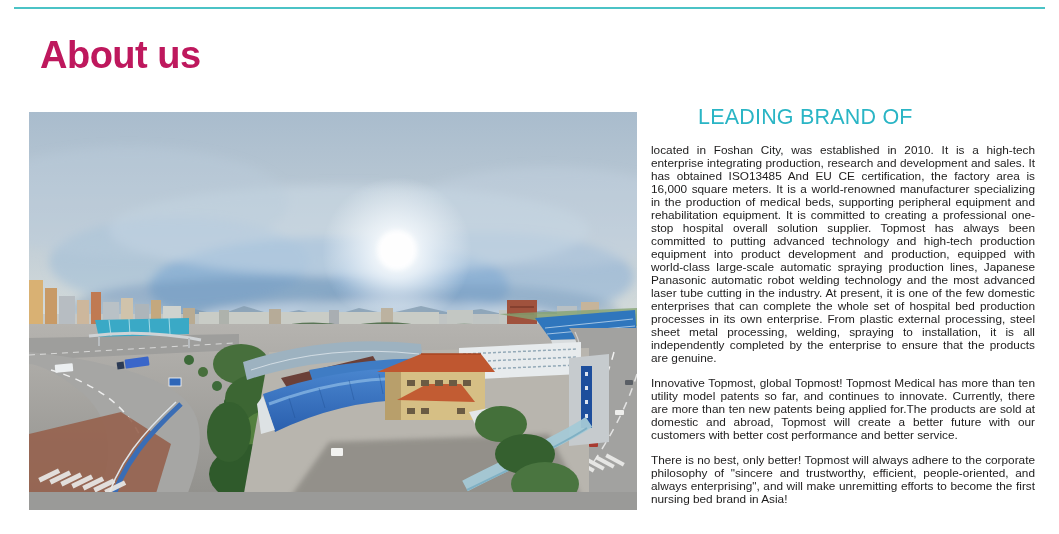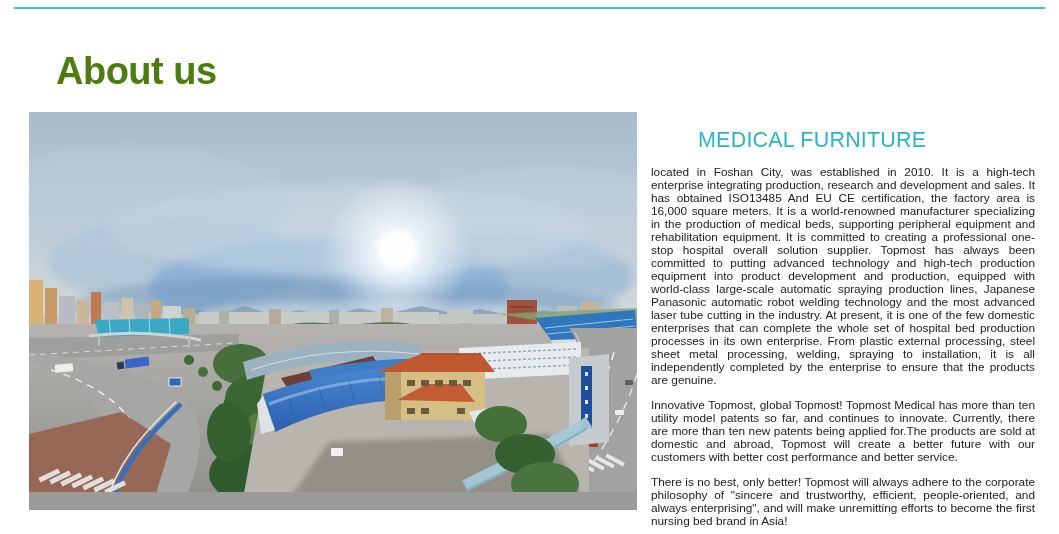--- a/index.html
+++ b/index.html
@@ -1,20 +1,20 @@
 <!DOCTYPE html>
 <html><head>
 <meta charset="utf-8">
 <style>
   html,body{margin:0;padding:0;background:#ffffff;}
   body{width:1059px;height:534px;position:relative;overflow:hidden;
        font-family:"Liberation Sans", sans-serif;}
   .accent-line{position:absolute;left:14px;top:7px;width:1031px;height:2px;background:#4bc3c6;}
-  .page-title{position:absolute;left:40px;top:34px;margin:16px;
-      font-size:38px;font-weight:700;color:#4d7c0f;letter-spacing:-0.5px;}
+  .page-title{position:absolute;left:40px;top:34px;margin:0;
+      font-size:38px;font-weight:700;color:#be185d;letter-spacing:-0.5px;}
   .photo-wrap{position:absolute;left:29px;top:112px;width:608px;height:398px;overflow:hidden;}
   .photo-wrap svg{display:block;width:608px;height:398px;}
   .article{position:absolute;left:651px;top:106px;width:384px;}
   .section-heading{margin:0 0 15px 0;padding-left:47px;
       font-size:21.5px;line-height:22.5px;font-weight:500;color:#2ab5c5;letter-spacing:0.2px;}
   .article p{margin:0 0 12px 0;font-size:11.8px;line-height:13px;color:#1d1c1c;
       text-align:justify;}
 </style>
 </head>
 <body>
@@ -221,19 +221,18 @@
       <ellipse cx="496" cy="342" rx="30" ry="20" fill="#35602f"></ellipse>
       <ellipse cx="516" cy="372" rx="34" ry="22" fill="#4a7540"></ellipse>
     </g>
 
     <rect x="0" y="380" width="608" height="18" fill="#9a9a98"></rect>
   </svg>
 </div>
 
 <div class="article">
   <h2 class="section-heading" style="color: rgb(42, 181, 197);">
-    <br>
-    <span>MEDICAL FURNITURE</span>
+    <span>LEADING BRAND OF</span><br>
   </h2>
   <p>located in Foshan City, was established in 2010. It is a high-tech enterprise integrating production, research and development and sales. It has obtained ISO13485 And EU CE certification, the factory area is 16,000 square meters. It is a world-renowned manufacturer specializing in the production of medical beds, supporting peripheral equipment and rehabilitation equipment. It is committed to creating a professional one-stop hospital overall solution supplier. Topmost has always been committed to putting advanced technology and high-tech production equipment into product development and production, equipped with world-class large-scale automatic spraying production lines, Japanese Panasonic automatic robot welding technology and the most advanced laser tube cutting in the industry. At present, it is one of the few domestic enterprises that can complete the whole set of hospital bed production processes in its own enterprise. From plastic external processing, steel sheet metal processing, welding, spraying to installation, it is all independently completed by the enterprise to ensure that the products are genuine.</p>
   <p>Innovative Topmost, global Topmost! Topmost Medical has more than ten utility model patents so far, and continues to innovate. Currently, there are more than ten new patents being applied for.The products are sold at domestic and abroad, Topmost will create a better future with our customers with better cost performance and better service.</p>
   <p>There is no best, only better! Topmost will always adhere to the corporate philosophy of "sincere and trustworthy, efficient, people-oriented, and always enterprising", and will make unremitting efforts to become the first nursing bed brand in Asia!</p>
 </div>
 
 </body></html>

